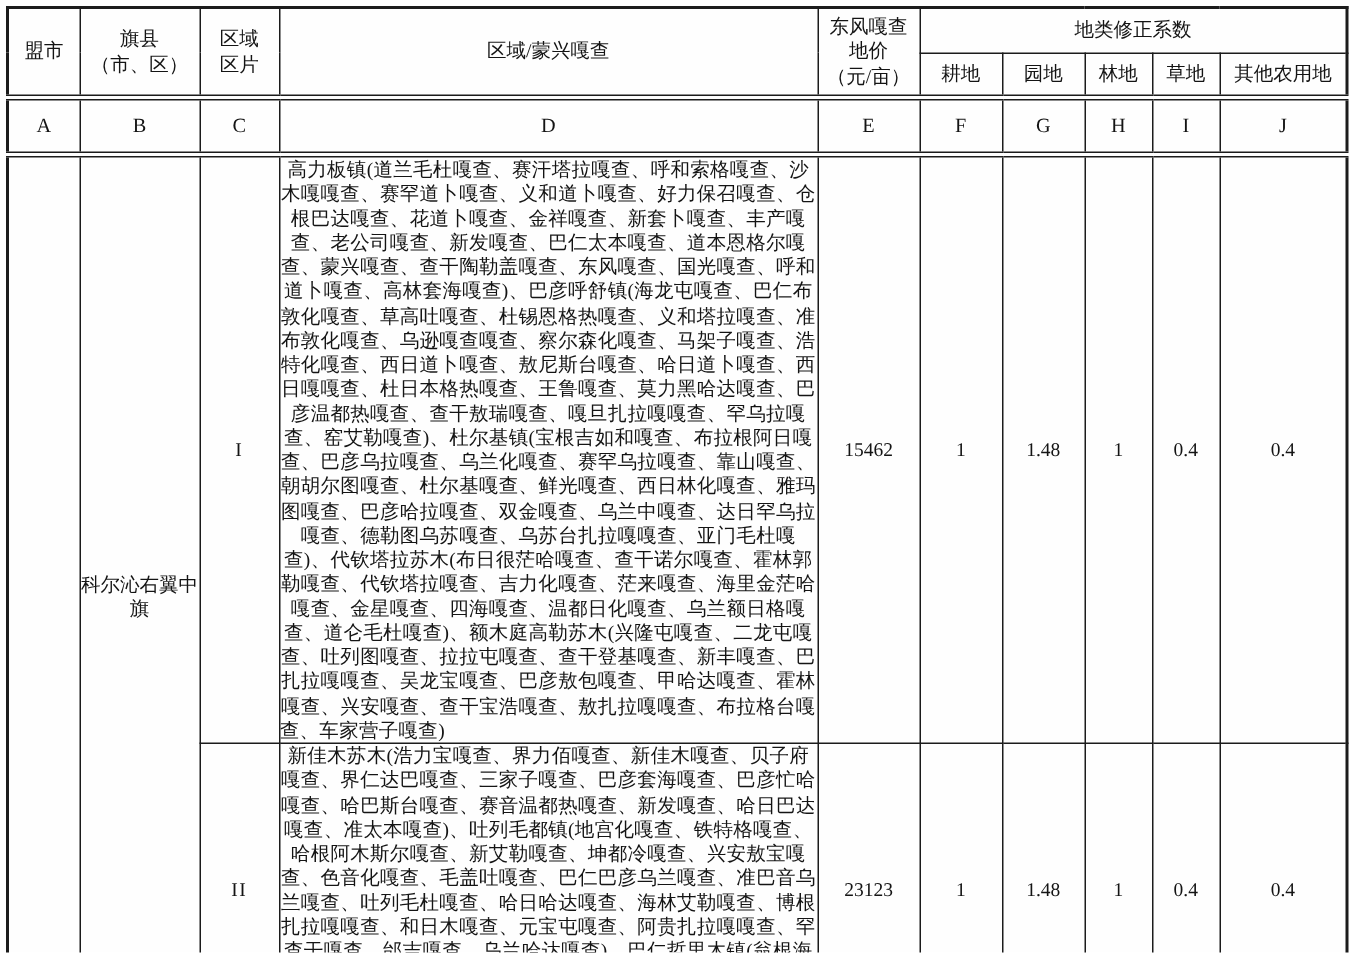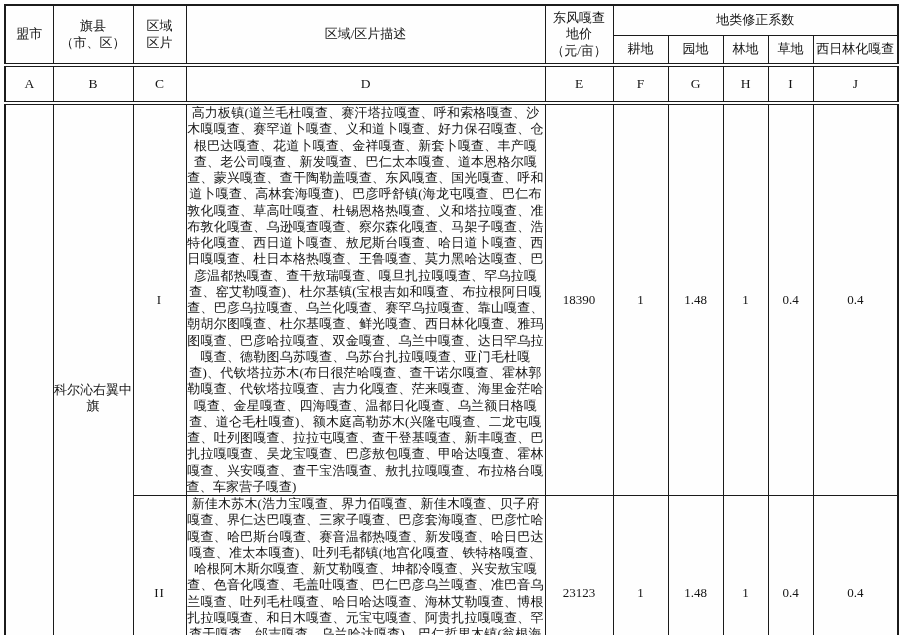--- a/index.html
+++ b/index.html
@@ -85,54 +85,54 @@
       <col style="width:85px">
     </colgroup>
 
     <tbody>
         <tr style="height:30px;">
       <th rowspan="2">盟市</th>
       <th rowspan="2" class="pre">旗县
 （市、区）</th>
       <th rowspan="2" class="pre">区域
 区片</th>
-      <th rowspan="2">区域/区片描述</th>
+      <th rowspan="2">区域/蒙兴嘎查</th>
       <th rowspan="2" class="pre">东风嘎查
 地价
 （元/亩）</th>
       <th colspan="5">地类修正系数</th>
     </tr>
 
     <tr style="height:30px;">
       <th>耕地</th>
       <th>园地</th>
       <th>林地</th>
       <th>草地</th>
-      <th>西日林化嘎查</th>
+      <th>其他农用地</th>
     </tr>
 
     <tr class="letters-row">
       <td>A</td>
       <td>B</td>
       <td>C</td>
       <td>D</td>
       <td>E</td>
       <td>F</td>
       <td>G</td>
       <td>H</td>
       <td>I</td>
       <td>J</td>
     </tr>
 
     <tr style="height:344px;">
       <td rowspan="2"></td>
       <td rowspan="2" class="county-cell">科尔沁右翼中旗</td>
       <td class="zone-cell">I</td>
       <td class="desc-cell">高力板镇(道兰毛杜嘎查、赛汗塔拉嘎查、呼和索格嘎查、沙木嘎嘎查、赛罕道卜嘎查、义和道卜嘎查、好力保召嘎查、仓根巴达嘎查、花道卜嘎查、金祥嘎查、新套卜嘎查、丰产嘎查、老公司嘎查、新发嘎查、巴仁太本嘎查、道本恩格尔嘎查、蒙兴嘎查、查干陶勒盖嘎查、东风嘎查、国光嘎查、呼和道卜嘎查、高林套海嘎查)、巴彦呼舒镇(海龙屯嘎查、巴仁布敦化嘎查、草高吐嘎查、杜锡恩格热嘎查、义和塔拉嘎查、准布敦化嘎查、乌逊嘎查嘎查、察尔森化嘎查、马架子嘎查、浩特化嘎查、西日道卜嘎查、敖尼斯台嘎查、哈日道卜嘎查、西日嘎嘎查、杜日本格热嘎查、王鲁嘎查、莫力黑哈达嘎查、巴彦温都热嘎查、查干敖瑞嘎查、嘎旦扎拉嘎嘎查、罕乌拉嘎查、窑艾勒嘎查)、杜尔基镇(宝根吉如和嘎查、布拉根阿日嘎查、巴彦乌拉嘎查、乌兰化嘎查、赛罕乌拉嘎查、靠山嘎查、朝胡尔图嘎查、杜尔基嘎查、鲜光嘎查、西日林化嘎查、雅玛图嘎查、巴彦哈拉嘎查、双金嘎查、乌兰中嘎查、达日罕乌拉嘎查、德勒图乌苏嘎查、乌苏台扎拉嘎嘎查、亚门毛杜嘎查)、代钦塔拉苏木(布日很茫哈嘎查、查干诺尔嘎查、霍林郭勒嘎查、代钦塔拉嘎查、吉力化嘎查、茫来嘎查、海里金茫哈嘎查、金星嘎查、四海嘎查、温都日化嘎查、乌兰额日格嘎查、道仑毛杜嘎查)、额木庭高勒苏木(兴隆屯嘎查、二龙屯嘎查、吐列图嘎查、拉拉屯嘎查、查干登基嘎查、新丰嘎查、巴扎拉嘎嘎查、吴龙宝嘎查、巴彦敖包嘎查、甲哈达嘎查、霍林嘎查、兴安嘎查、查干宝浩嘎查、敖扎拉嘎嘎查、布拉格台嘎查、车家营子嘎查)</td>
-      <td class="num-cell">18390</td>
+      <td class="num-cell">15462</td>
       <td class="num-cell">1</td>
       <td class="num-cell">1.48</td>
       <td class="num-cell">1</td>
       <td class="num-cell">0.4</td>
       <td class="num-cell">0.4</td>
     </tr>
 
     <tr style="height:181px;">
       <td class="zone-cell">II</td>
       <td class="desc-cell">新佳木苏木(浩力宝嘎查、界力佰嘎查、新佳木嘎查、贝子府嘎查、界仁达巴嘎查、三家子嘎查、巴彦套海嘎查、巴彦忙哈嘎查、哈巴斯台嘎查、赛音温都热嘎查、新发嘎查、哈日巴达嘎查、准太本嘎查)、吐列毛都镇(地宫化嘎查、铁特格嘎查、哈根阿木斯尔嘎查、新艾勒嘎查、坤都冷嘎查、兴安敖宝嘎查、色音化嘎查、毛盖吐嘎查、巴仁巴彦乌兰嘎查、准巴音乌兰嘎查、吐列毛杜嘎查、哈日哈达嘎查、海林艾勒嘎查、博根扎拉嘎嘎查、和日木嘎查、元宝屯嘎查、阿贵扎拉嘎嘎查、罕查干嘎查、邰吉嘎查、乌兰哈达嘎查)、巴仁哲里木镇(翁根海拉苏嘎查、德日苏布拉格嘎查、好力特格嘎查、哲里木嘎查、查日顺扎拉嘎嘎查、查干登吉嘎查、宝日根嘎查、哈旦阿拉嘎嘎查、索根嘎查、达巴音扎拉嘎嘎查、巴彦温都尔嘎查)</td>

